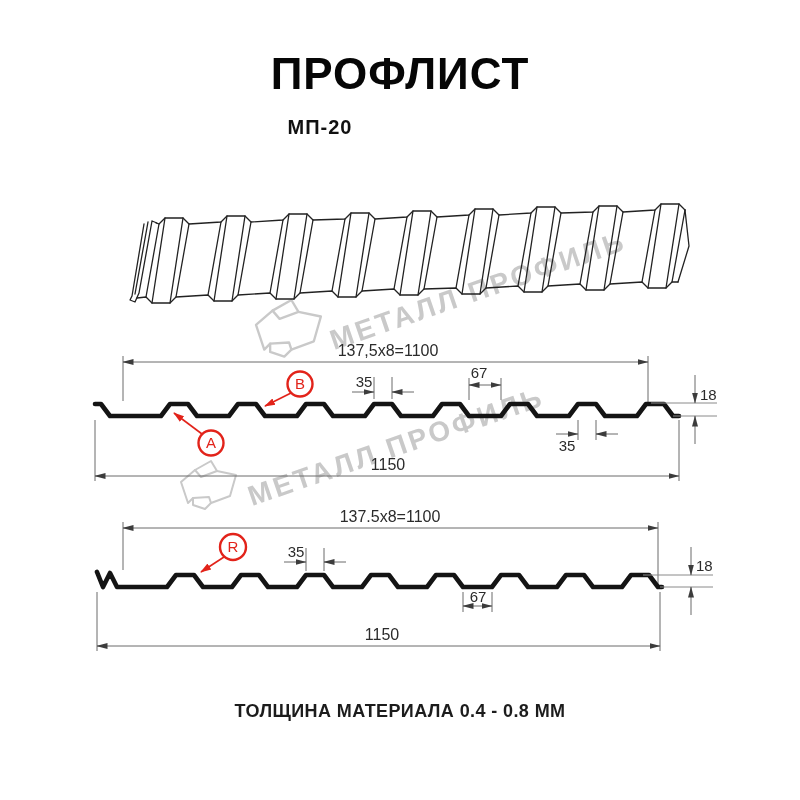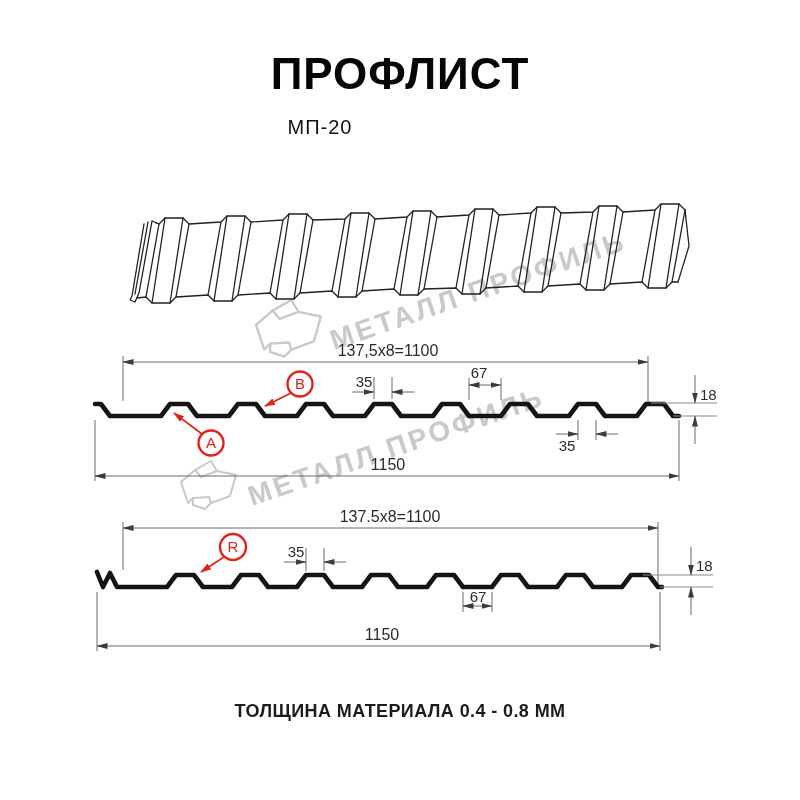--- a/index.html
+++ b/index.html
@@ -6,21 +6,21 @@
   body{
     width:800px;height:800px;background:#ffffff;position:relative;overflow:hidden;
     font-family:"Liberation Sans","DejaVu Sans",sans-serif;
   }
   .title{
     position:absolute;top:49px;left:0;width:800px;text-align:center;
     font-size:44px;font-weight:bold;letter-spacing:1px;color:#060606;
   }
   .subtitle{
     position:absolute;top:116px;left:0;width:640px;text-align:center;
-    font-size:20px;font-weight:400;letter-spacing:1px;color:#111111;
+    font-size:20px;font-weight:700;letter-spacing:1px;color:#111111;
   }
   .footer-note{
     position:absolute;top:701px;left:0;width:800px;text-align:center;
     font-size:18px;font-weight:600;letter-spacing:.4px;color:#1c1c1c;
   }
   svg{position:absolute;top:0;left:0;}
   svg text{font-family:"Liberation Sans","DejaVu Sans",sans-serif;}
   .dimtext{font-size:15px;fill:#2b2b2b;}
   .dimtext-lg{font-size:16px;fill:#2b2b2b;}
   .thin{stroke:#6b6b6b;stroke-width:1;fill:none;}

